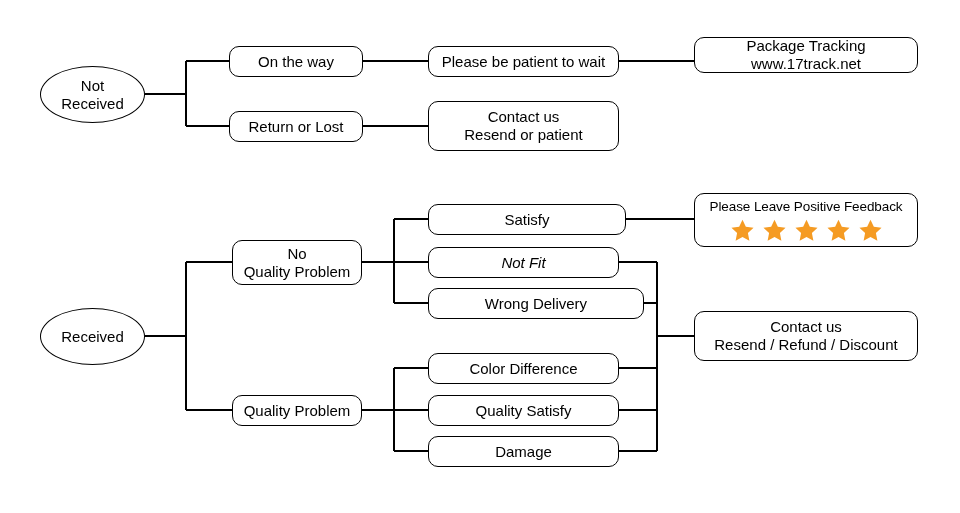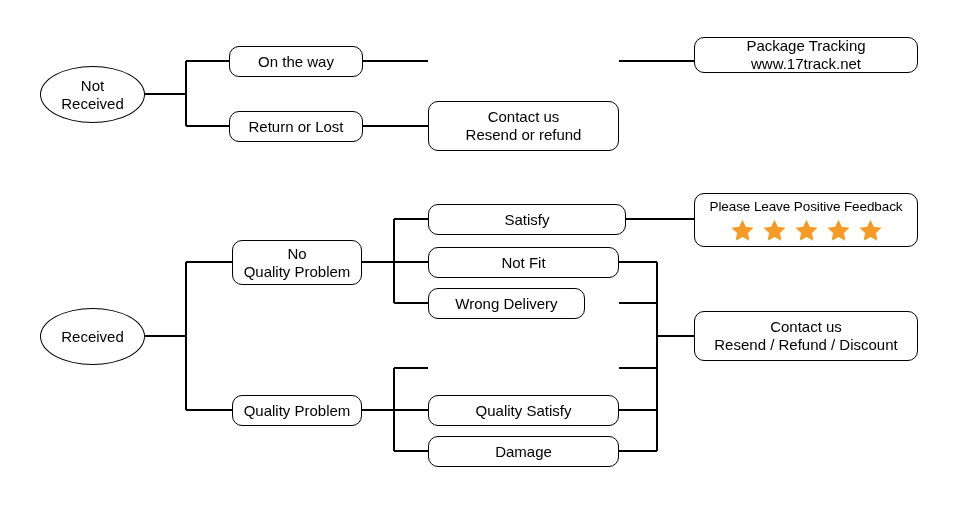--- a/index.html
+++ b/index.html
@@ -119,60 +119,66 @@
 
   <div class="node ellipse" style="left:40px; top:66px; width:105px; height:57px;">
     <span>Not</span>
     <span class="line2">Received</span>
   </div>
 
   <div class="node rbox" style="left:229px; top:46px; width:134px; height:31px;">
     <span>On the way</span>
   </div>
 
+  <div class="node rbox" style="left:428px; top:46px; width:191px; height:31px;">
+    <span>Please be patient to wait</span>
+  </div>
 
   <div class="node rbox" style="left:694px; top:37px; width:224px; height:36px;">
     <span>Package Tracking</span>
     <span class="line2">www.17track.net</span>
   </div>
 
   <div class="node rbox" style="left:229px; top:111px; width:134px; height:31px;">
     <span>Return or Lost</span>
   </div>
 
   <div class="node rbox" style="left:428px; top:101px; width:191px; height:50px;">
     <span>Contact us</span>
-    <span class="line2">Resend or refund</span>
+    <span class="line2">Resend or patient</span>
   </div>
 
   <div class="node ellipse" style="left:40px; top:308px; width:105px; height:57px;">
     <span>Received</span>
   </div>
 
   <div class="node rbox" style="left:232px; top:240px; width:130px; height:45px;">
     <span>No</span>
     <span class="line2">Quality Problem</span>
   </div>
 
   <div class="node rbox" style="left:232px; top:395px; width:130px; height:31px;">
     <span>Quality Problem</span>
   </div>
 
   <div class="node rbox" style="left:428px; top:204px; width:198px; height:31px;">
     <span>Satisfy</span>
   </div>
 
-  <div class="node rbox" style="left:428px; top:247px; width:191px; height:31px;">
+  <div class="node rbox" style="left:428px; top:247px; width:191px; height:31px;font-style:italic;">
     <span>Not Fit</span>
   </div>
 
-  <div class="node rbox" style="left:428px; top:288px; width:157px; height:31px;">
+  <div class="node rbox" style="left:428px; top:288px; width:216px; height:31px;">
     <span>Wrong Delivery</span>
   </div>
 
+  <div class="node rbox" style="left:428px; top:353px; width:191px; height:31px;">
+    <span>Color Difference</span>
+  </div>
 
   <div class="node rbox" style="left:428px; top:395px; width:191px; height:31px;">
     <span>Quality Satisfy</span>
   </div>
 
   <div class="node rbox" style="left:428px; top:436px; width:191px; height:31px;">
     <span>Damage</span>
   </div>
 
   <div class="node feedback" style="left:694px; top:193px; width:224px; height:54px;">

